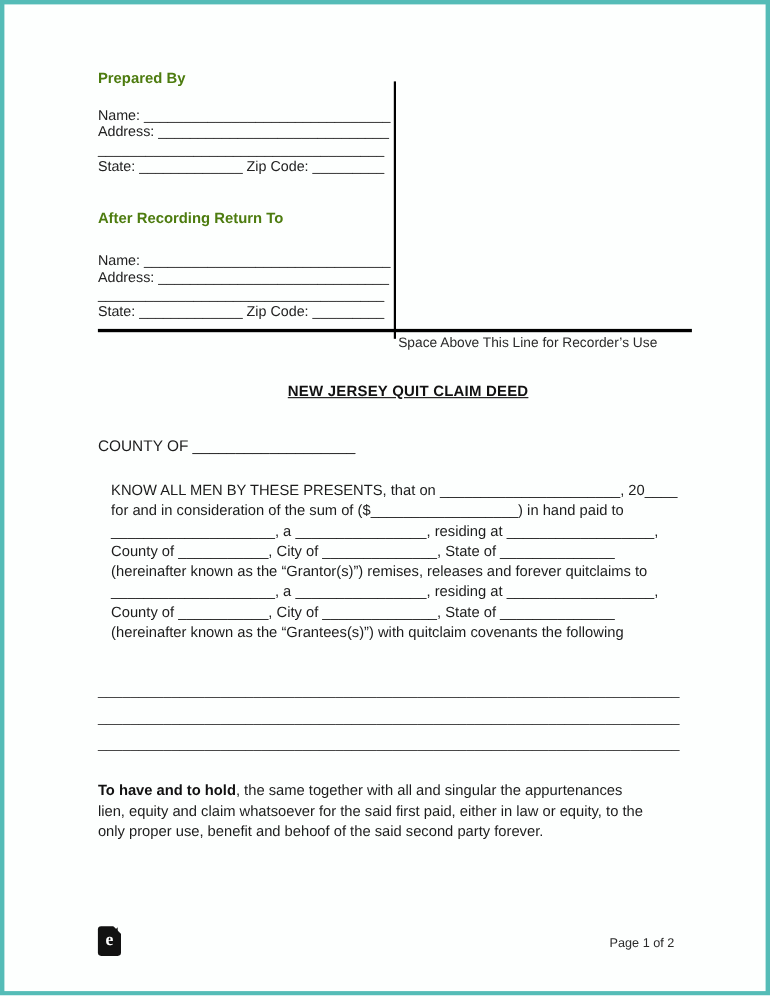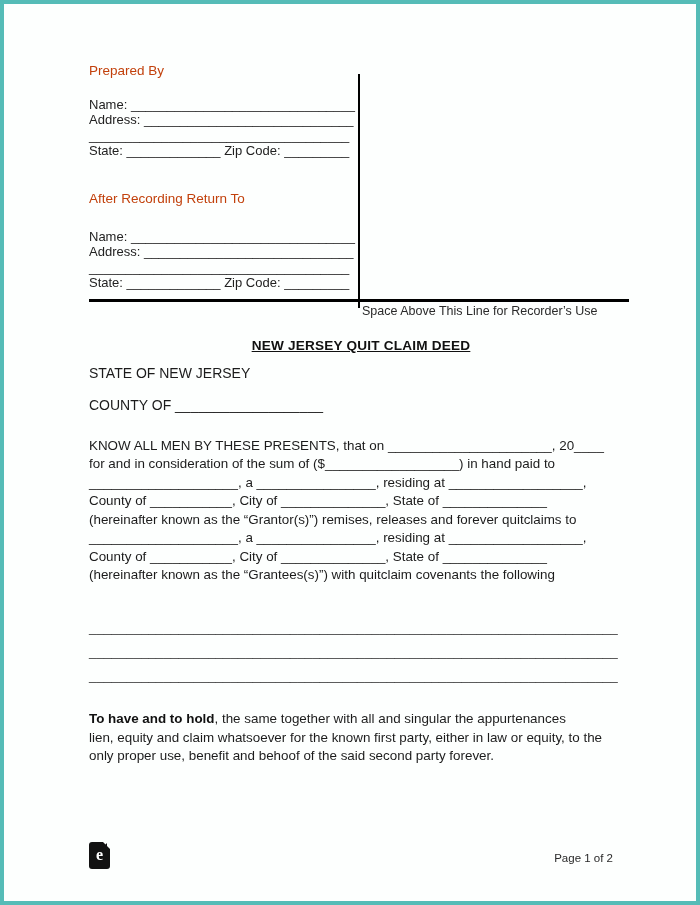--- a/index.html
+++ b/index.html
@@ -12,22 +12,22 @@
     border: 4px solid #55bcb7;
     font-family: "Liberation Sans", sans-serif;
     color: #1c1c1c;
     overflow: hidden;
   }
   .abs { position: absolute; }
   
   .hdr-block h3 {
     margin: 0;
     font-size: 13.5px;
-    font-weight: normal;
-    color: #c2410c;
+    font-weight: bold;
+    color: #4d7c0f;
   }
   .fieldlines {
     font-size: 13px;
     line-height: 15.4px;
     white-space: nowrap;
     color: #222;
   }
   .prepared { left: 85px; top: 59px; }
   .prepared .fieldlines { margin-top: 19px; }
   .return-to { left: 85px; top: 164px; margin-top: 23px; }
@@ -60,21 +60,21 @@
     letter-spacing: 0.2px;
   }
   .state-line { left: 85px; top: 361px; font-size: 14px; }
   .county-line { left: 85px; top: 393px; font-size: 14px; }
   .body-par {
     left: 85px; top: 433px;
     width: 532px;
     font-size: 13.4px;
     line-height: 18.45px;
   }
-  .body-par div { white-space: nowrap; }
+  .body-par div { white-space: nowrap; margin-left: 12px; }
   .desc-lines {
     left: 85px; top: 612px;
     width: 532px;
     font-size: 13.4px;
     line-height: 24px;
     color: #3a3a3a;
   }
   .desc-lines div { white-space: nowrap; }
   .habendum {
     left: 85px; top: 706px;
@@ -142,23 +142,22 @@
       <div>Address: _____________________________</div>
       <div>____________________________________</div>
       <div>State: _____________ Zip Code: _________</div>
     </div>
   </section>
 
   <div class="abs vline"></div>
   <div class="abs hline"></div>
   <div class="abs recorder-note">Space Above This Line for Recorder’s Use</div>
 
-  <h1 class="abs deed-title" style="margin:6px">NEW JERSEY QUIT CLAIM DEED</h1>
+  <h1 class="abs deed-title" style="margin:16px">NEW JERSEY QUIT CLAIM DEED</h1>
 
-  <div class="abs state-line">STATE OF NEW JERSEY</div>
   <div class="abs county-line">COUNTY OF ___________________</div>
 
   <div class="abs body-par">
     <div>KNOW ALL MEN BY THESE PRESENTS, that on ______________________, 20____</div>
     <div>for and in consideration of the sum of ($__________________) in hand paid to</div>
     <div>____________________, a ________________, residing at __________________,</div>
     <div>County of ___________, City of ______________, State of ______________</div>
     <div>(hereinafter known as the “Grantor(s)”) remises, releases and forever quitclaims to</div>
     <div>____________________, a ________________, residing at __________________,</div>
     <div>County of ___________, City of ______________, State of ______________</div>
@@ -166,21 +165,21 @@
   </div>
 
   <div class="abs desc-lines">
     <div>_______________________________________________________________________</div>
     <div>_______________________________________________________________________</div>
     <div>_______________________________________________________________________</div>
   </div>
 
   <div class="abs habendum">
     <div><span class="lead">To have and to hold</span><span>, the same together with all and singular the appurtenances</span></div>
-    <div>lien, equity and claim whatsoever for the known first party, either in law or equity, to the</div>
+    <div>lien, equity and claim whatsoever for the said first paid, either in law or equity, to the</div>
     <div>only proper use, benefit and behoof of the said second party forever.</div>
   </div>
 
   <div class="abs logo">
     <span class="fold"></span>
     <span class="foldback"></span>
     <span class="glyph">e</span>
   </div>
   <div class="abs page-num">Page 1 of 2</div>
 

